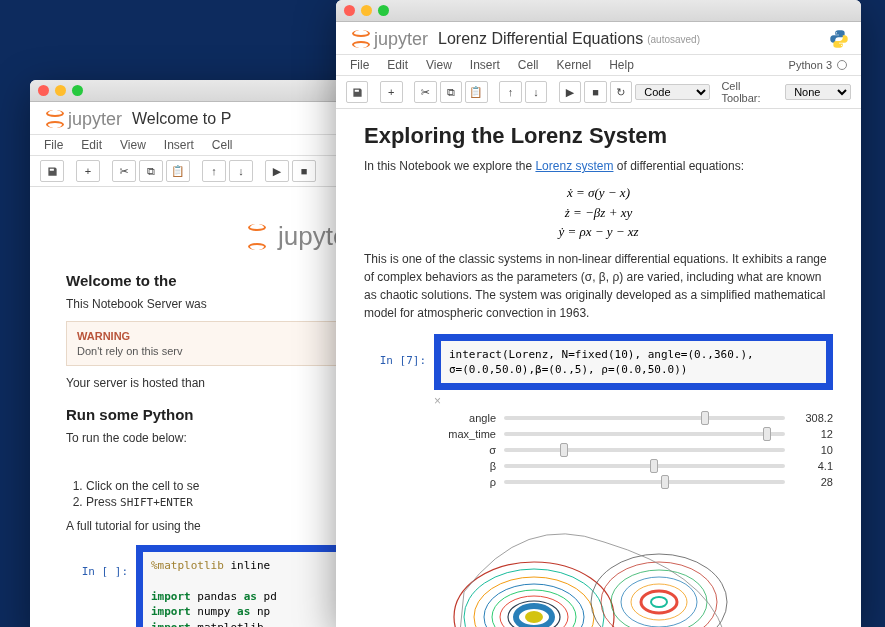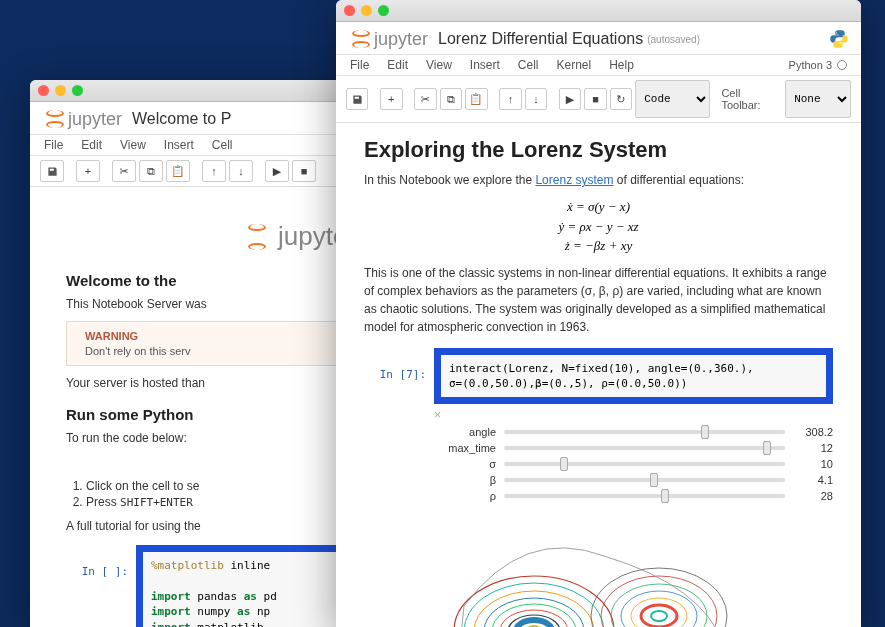--- a/index.html
+++ b/index.html
@@ -61,40 +61,40 @@
 .toolbar {
   background: #fff; padding: 4px 10px; display: flex; align-items: center; gap: 3px;
   border-bottom: 1px solid #ddd;
 }
 .tbtn {
   width: 24px; height: 22px; border: 1px solid #ccc; background: #fff;
   display: flex; align-items: center; justify-content: center;
   font-size: 11px; color: #444; border-radius: 2px;
 }
 .tsep { width: 6px; }
-.sel { height: 38px; border: 1px solid #ccc; font-size: 11px; padding: 0 4px; border-radius: 2px; font-family: Liberation Mono, monospace; }
+.sel { height: 16px; border: 1px solid #ccc; font-size: 11px; padding: 0 4px; border-radius: 2px; }
 .tlabel { font-size: 11px; color: #555; margin-left: 8px; margin-right: 4px; }
 .content { background: #fff; margin: 0; padding: 14px 36px; height: 600px; overflow: hidden; }
 h1 { font-size: 22px; font-weight: 600; margin-bottom: 8px; color: #222; }
 h3 { font-size: 15px; font-weight: 600; margin: 14px 0 6px; color: #222; }
 .text { font-size: 12px; color: #333; margin-bottom: 8px; line-height: 1.5; }
 .text a { color: #2a6fc9; text-decoration: underline; }
 .math { text-align: center; font-family: "STIX", "Cambria Math", serif; font-style: italic; font-size: 13px; margin: 8px 0; line-height: 1.5; }
 .cell { display: flex; margin-bottom: 4px; }
 .prompt { width: 70px; text-align: right; padding-right: 8px; font-family: Menlo, monospace; font-size: 11px; color: #2a5db0; padding-top: 4px; margin-top: 16px; }
 .cell-body { flex: 1; border: 7px solid #1d4ed8; background: #f7f7f7; padding: 6px 8px; font-family: Menlo, monospace; font-size: 11px; line-height: 1.4; }
 .cell-body .kw { color: #0a7d33; font-weight: bold; }
 .cell-body .cm { color: #a08030; }
 .slider-row { display: flex; align-items: center; margin: 4px 0 4px 70px; }
 .slider-label { width: 70px; text-align: right; padding-right: 8px; font-size: 11px; color: #333; }
 .slider-track { flex: 1; height: 4px; background: #ddd; border-radius: 2px; position: relative; margin-right: 8px; }
 .slider-thumb { position: absolute; top: -5px; width: 8px; height: 14px; background: #e8e8e8; border: 1px solid #aaa; border-radius: 2px; }
 .slider-val { width: 40px; font-size: 11px; text-align: right; color: #333; }
 .close-x { margin-left: 70px; color: #aaa; font-size: 12px; margin-bottom: 4px; }
-.warning { background: #fdf6f0; border: 1px solid #e8d8c8; padding: 8px 18px; margin: 8px 0; }
+.warning { background: #fdf6f0; border: 1px solid #e8d8c8; padding: 8px 10px; margin: 8px 0; }
 .warning .wt { color: #b9543a; font-weight: 600; font-size: 11px; }
 .warning .wb { font-size: 11px; color: #555; margin-top: 3px; }
 ol { margin-left: 20px; font-size: 12px; color: #333; margin-top: 32px; }
 ol li { margin: 2px 0; }
 .lorenz { margin: 10px 0 0 40px; }
 code.inline { font-family: Menlo, monospace; font-size: 11px; }
 </style>
 </head>
 <body>
 
@@ -227,22 +227,22 @@
     <span class="tlabel">Cell Toolbar:</span>
     <select class="sel" style="width:70px;"><option>None</option></select>
   </div>
   <div class="content" style="padding:14px 28px;">
     <h1>Exploring the Lorenz System</h1>
     <p class="text">
       <span>In this Notebook we explore the </span><a href="#">Lorenz system</a><span> of differential equations:</span>
     </p>
     <div class="math">
       <div>ẋ = σ(y − x)</div>
+      <div>ż = −βz + xy</div>
       <div>ẏ = ρx − y − xz</div>
-      <div>ż = −βz + xy</div>
     </div>
     <p class="text">This is one of the classic systems in non-linear differential equations. It exhibits a range of complex behaviors as the parameters (σ, β, ρ) are varied, including what are known as chaotic solutions. The system was originally developed as a simplified mathematical model for atmospheric convection in 1963.</p>
 
     <div class="cell" style="margin-top:12px;">
       <div class="prompt">In [7]:</div>
       <div class="cell-body">
         <span>interact(Lorenz, N=fixed(10), angle=(0.,360.),</span><br>
         <span>         σ=(0.0,50.0),β=(0.,5),  ρ=(0.0,50.0))</span>
       </div>
     </div>

